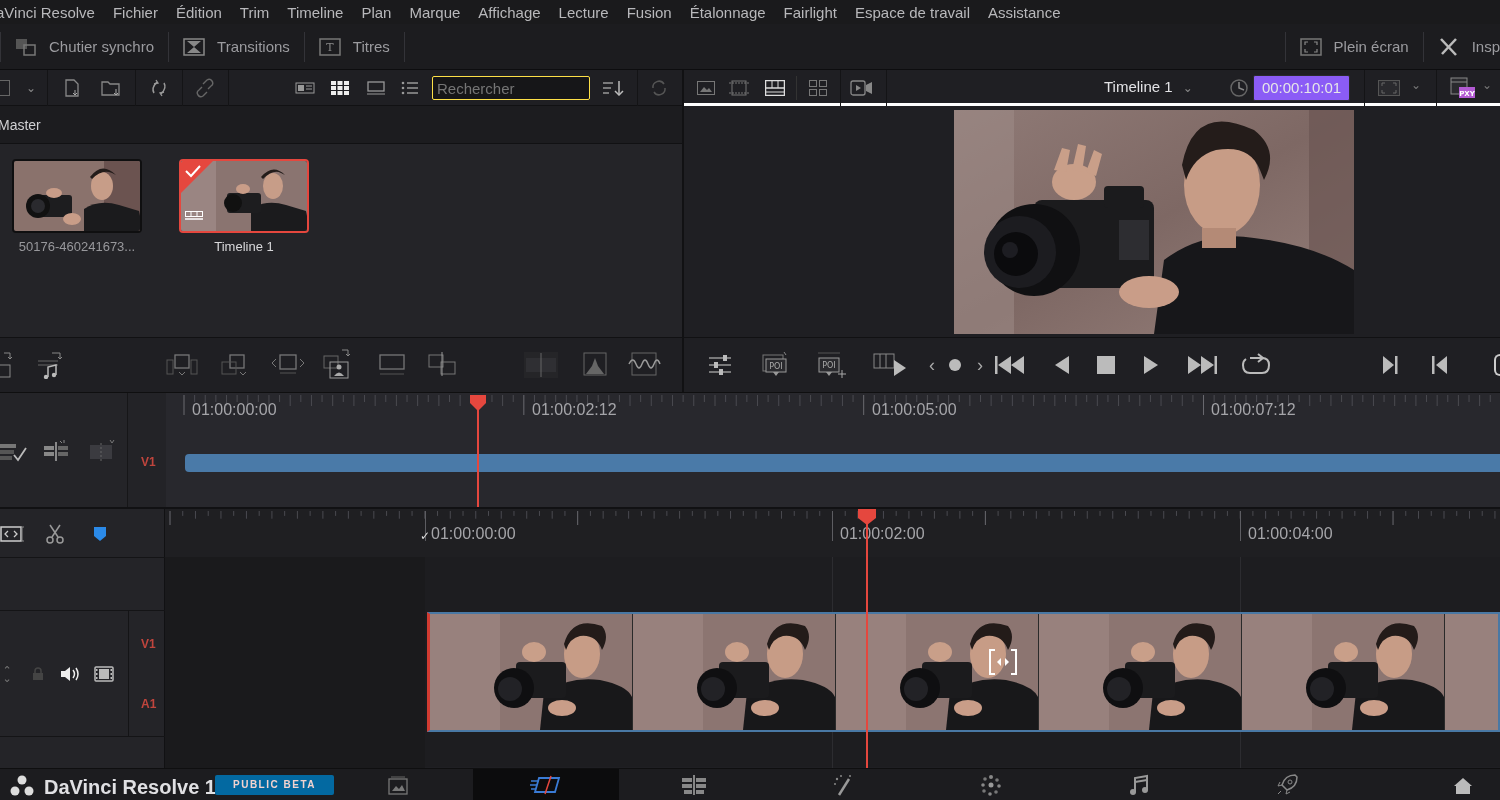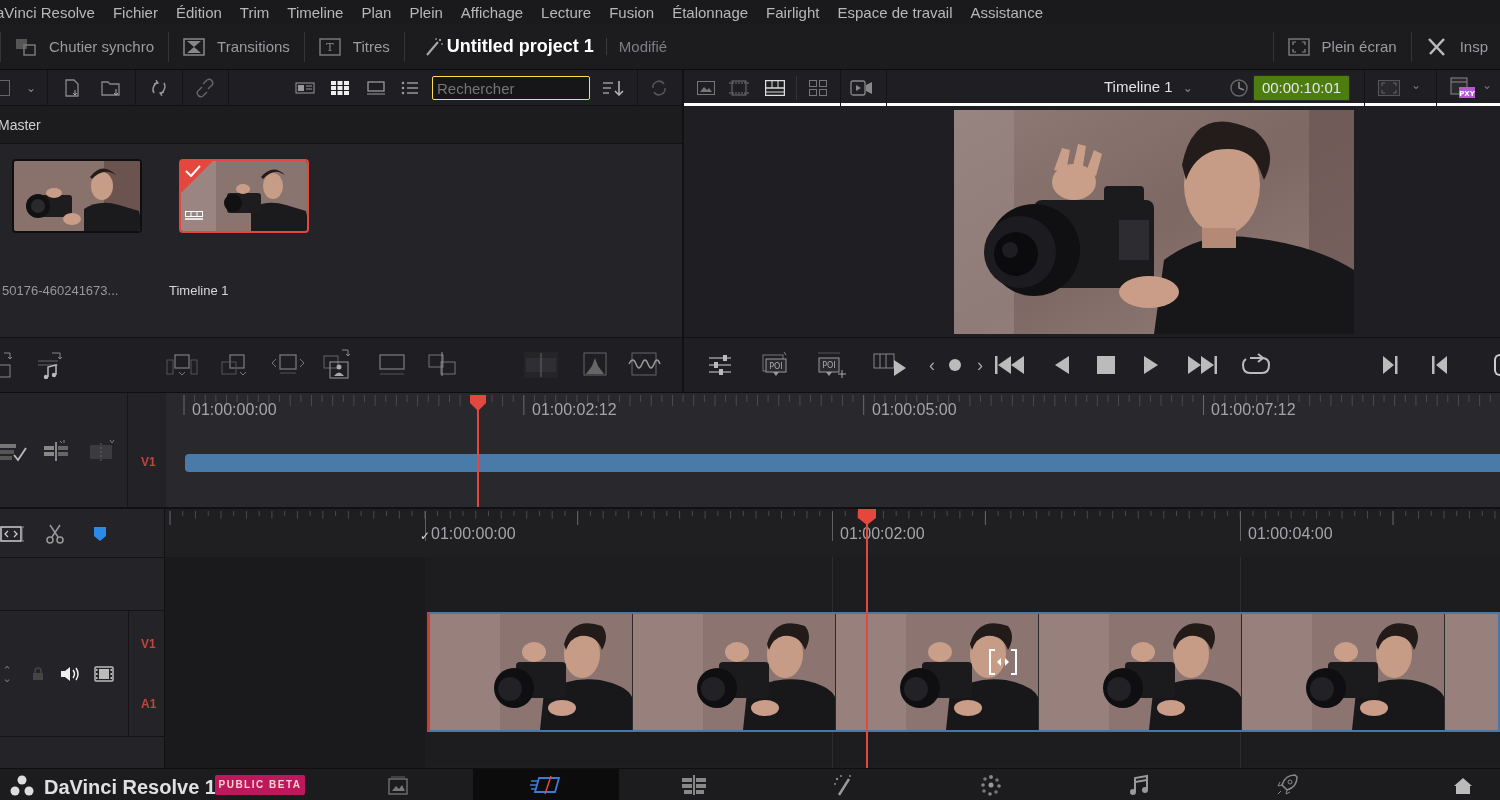--- a/index.html
+++ b/index.html
@@ -15,21 +15,21 @@
   .tb-item.active { color: #e4e4e7; }
   .tb-sep { width: 1px; height: 30px; background: #333338; }
   .tb-icon { width: 22px; height: 18px; margin-right: 12px; display: inline-flex; align-items: center; justify-content: center; }
   #project-title { font-size: 18px; font-weight: bold; color: #ffffff; }
   #project-status { color: #7e7e83; font-size: 15px; margin-left: 12px; padding-left: 12px; border-left: 1px solid #3a3a3f; }
   
   #mp-toolbar { position: absolute; left: 0; top: 70px; width: 682px; height: 36px; background: #1f1f23; border-bottom: 1px solid #111113; }
   #mp-header { position: absolute; left: 0; top: 106px; width: 682px; height: 38px; background: #1c1c1f; border-bottom: 1px solid #111113; font-size: 14px; color: #d0d0d3; padding: 10px 0 0 0; }
   #mp-body { position: absolute; left: 0; top: 144px; width: 682px; height: 193px; background: #242428; }
   .clip { position: absolute; width: 130px; height: 74px; border-radius: 4px; overflow: hidden; border: 2px solid #0f0f10; }
-  .clip-name { position: absolute; font-size: 13px; text-align: left; width: 150px; margin-top: 44px; }
+  .clip-name { position: absolute; font-size: 13px; text-align: center; width: 150px; }
   .search { position: absolute; left: 432px; top: 6px; width: 158px; height: 24px; background: #161618; border: 1px solid #fde047; border-radius: 2px; font-size: 15px; color: #a2a2a6; padding: 2px 4px; }
   
   #viewer-toolbar { position: absolute; left: 684px; top: 70px; width: 816px; height: 36px; background: #1f1f23; border-bottom: 3px solid #ffffff; }
   #viewer { position: absolute; left: 684px; top: 106px; width: 816px; height: 231px; background: #1f1f23; }
   #viewer-frame { position: absolute; left: 270px; top: 4px; width: 400px; height: 224px; overflow: hidden; }
   #panel-split { position: absolute; left: 682px; top: 70px; width: 2px; height: 322px; background: #111113; }
   
   #edit-strip { position: absolute; left: 0; top: 337px; width: 682px; height: 55px; background: #1f1f23; border-top: 1px solid #111113; }
   #transport { position: absolute; left: 684px; top: 337px; width: 816px; height: 55px; background: #1f1f23; border-top: 1px solid #111113; }
   
@@ -58,21 +58,21 @@
 </head>
 <body>
 
 <div id="menubar">
   <span>aVinci Resolve</span>
   <span>Fichier</span>
   <span>Édition</span>
   <span>Trim</span>
   <span>Timeline</span>
   <span>Plan</span>
-  <span>Plein</span>
+  <span>Marque</span>
   <span>Affichage</span>
   <span>Lecture</span>
   <span>Fusion</span>
   <span>Étalonnage</span>
   <span>Fairlight</span>
   <span>Espace de travail</span>
   <span>Assistance</span>
 </div>
 
 <div id="toolbar">
@@ -100,45 +100,33 @@
   <div class="tb-item">
     <span class="tb-icon">
       <svg width="22" height="18" viewBox="0 0 22 18">
           <rect x="1" y="1" width="20" height="16" fill="none" stroke="#777" stroke-width="1.5"></rect>
           <text x="11" y="13" font-size="11" fill="#888" text-anchor="middle" font-family="DejaVu Serif, serif">T</text>
         </svg>
     </span>
     <span>Titres</span>
   </div>
   <div class="tb-sep"></div>
-  <div class="tb-item" style="padding-left:18px">
-    <span class="tb-icon" style="margin-right:2px">
-      <svg width="20" height="20" viewBox="0 0 20 20">
-          <line x1="3" y1="18" x2="14" y2="5" stroke="#aaa" stroke-width="2"></line>
-          <circle cx="16" cy="3" r="1" fill="#ccc"></circle>
-          <circle cx="12" cy="2" r="0.8" fill="#ccc"></circle>
-          <circle cx="18" cy="7" r="0.8" fill="#ccc"></circle>
-        </svg>
-    </span>
-    <span id="project-title">Untitled project 1</span>
-    <span id="project-status">Modifié</span>
-  </div>
   <div style="flex:1"></div>
   <div class="tb-sep"></div>
   <div class="tb-item">
     <span class="tb-icon">
       <svg width="22" height="18" viewBox="0 0 22 18">
           <rect x="1" y="1" width="20" height="16" fill="none" stroke="#777" stroke-width="1.5"></rect>
           <path d="M5 7 L5 4 L8 4 M14 4 L17 4 L17 7 M17 11 L17 14 L14 14 M8 14 L5 14 L5 11" fill="none" stroke="#888" stroke-width="1.2"></path>
         </svg>
     </span>
     <span>Plein écran</span>
   </div>
   <div class="tb-sep"></div>
-  <div class="tb-item" style="padding-right:12px">
+  <div class="tb-item" style="padding-right:0">
     <span class="tb-icon">
       <svg width="22" height="20" viewBox="0 0 22 20">
           <line x1="3" y1="2" x2="18" y2="18" stroke="#bbb" stroke-width="2.5"></line>
           <line x1="18" y1="2" x2="4" y2="17" stroke="#bbb" stroke-width="2.5"></line>
         </svg>
     </span>
     <span>Insp</span>
   </div>
 </div>
 
@@ -320,21 +308,21 @@
   <div class="abs" style="left:420px;top:8px;font-size:15px;color:#e2e2e5">
     <span>Timeline 1</span>
     <span style="color:#888;margin-left:6px;font-size:12px">⌄</span>
   </div>
   <div class="icon-btn" style="left:544px;top:8px;width:22px;height:20px">
     <svg width="20" height="20" viewBox="0 0 20 20">
         <circle cx="10" cy="10" r="8" fill="none" stroke="#666" stroke-width="1.5"></circle>
         <path d="M10 4 L10 10 L15 12" fill="none" stroke="#888" stroke-width="1.5"></path>
       </svg>
   </div>
-  <div class="abs" style="left:569px;top:5px;width:97px;height:26px;background:#4d7c0f;border:1px solid #2a2a2e;border-radius:2px;font-size:15px;color:#e6e6e8;text-align:center;line-height:24px">00:00:10:01</div>
+  <div class="abs" style="left:569px;top:5px;width:97px;height:26px;background:#8b5cf6;border:1px solid #2a2a2e;border-radius:2px;font-size:15px;color:#e6e6e8;text-align:center;line-height:24px">00:00:10:01</div>
   <div class="abs" style="left:680px;top:0;width:1px;height:36px;background:#141416"></div>
   <div class="icon-btn" style="left:693px;top:9px;width:24px;height:18px">
     <svg width="22" height="16" viewBox="0 0 22 16">
         <rect x="0.5" y="0.5" width="21" height="15" fill="#2a2a2e" stroke="#555"></rect>
         <path d="M4 6 L4 3 L7 3 M15 3 L18 3 L18 6 M18 10 L18 13 L15 13 M7 13 L4 13 L4 10" fill="none" stroke="#666"></path>
       </svg>
   </div>
   <div class="abs" style="left:727px;top:8px;color:#777;font-size:12px">⌄</div>
   <div class="abs" style="left:752px;top:0;width:1px;height:36px;background:#141416"></div>
   <div class="icon-btn" style="left:766px;top:6px;width:26px;height:24px">
@@ -1003,21 +991,21 @@
 
 <div id="footer">
   <div class="abs" style="left:10px;top:6px;width:26px;height:22px">
     <svg width="24" height="22" viewBox="0 0 24 22">
         <circle cx="12" cy="5" r="4.5" fill="#ddd"></circle>
         <circle cx="5" cy="16" r="4.5" fill="#ddd"></circle>
         <circle cx="19" cy="16" r="4.5" fill="#ddd"></circle>
       </svg>
   </div>
   <span class="abs" style="left:44px;top:7px;font-size:20px;font-weight:bold;color:#e0e0e3">DaVinci Resolve 19</span>
-  <span class="abs" style="left:215px;top:6px;width:90px;height:20px;background:#be185d;border-radius:2px;font-size:10px;letter-spacing:1.5px;color:#f3d3cf;text-align:center;line-height:20px;font-weight:bold">PUBLIC BETA</span>
+  <span class="abs" style="left:215px;top:6px;width:119px;height:20px;background:#0369a1;border-radius:2px;font-size:10px;letter-spacing:1.5px;color:#f3d3cf;text-align:center;line-height:20px;font-weight:bold">PUBLIC BETA</span>
 
   <div class="page-tab" style="left:325px">
     <svg width="22" height="20" viewBox="0 0 22 20">
         <rect x="2" y="4" width="18" height="15" fill="none" stroke="#777" stroke-width="1.3"></rect>
         <line x1="4" y1="2" x2="18" y2="2" stroke="#666"></line>
         <path d="M5 16 L9 11 L12 14 L15 10 L18 16 Z" fill="#777"></path>
       </svg>
   </div>
   <div class="page-tab active" style="left:473px">
     <svg width="34" height="20" viewBox="0 0 34 20">

